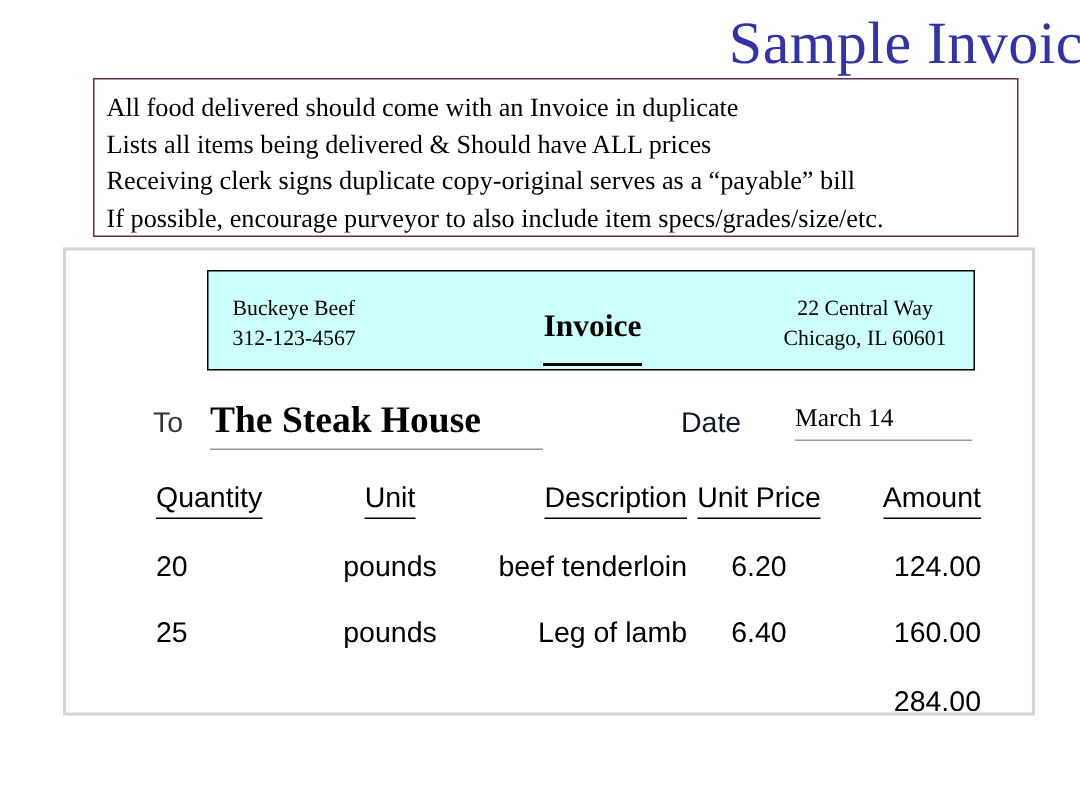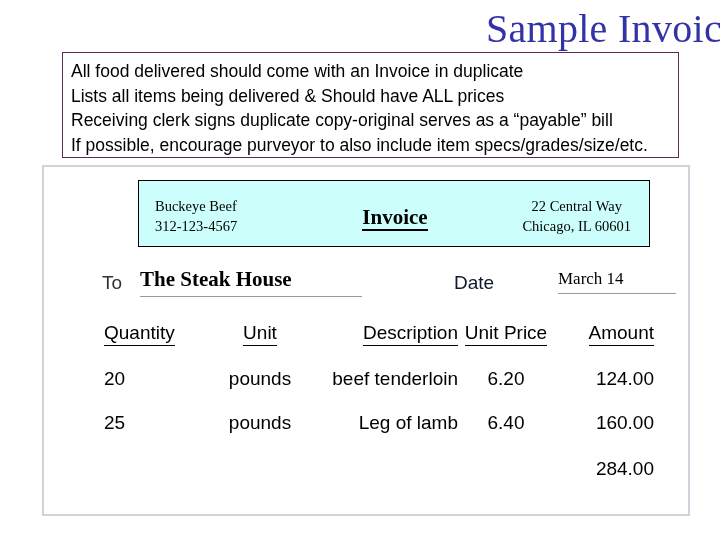--- a/index.html
+++ b/index.html
@@ -37,34 +37,34 @@
     left: 62px;
     top: 52px;
     width: 617px;
     height: 106px;
     box-sizing: border-box;
     border: 1px solid #5f2a54;
     background: #ffffff;
     padding: 6px 8px 0 8px;
   }
   .notes-line {
-    font-family: Liberation Sans, sans-serif;
+    font-family: Liberation Serif, serif;
     font-size: 17.5px;
     line-height: 24.6px;
     color: #000000;
     white-space: nowrap;
   }
 
   
   .invoice-card {
     position: absolute;
     left: 42px;
     top: 165px;
     width: 648px;
-    height: 351px;
+    height: 312px;
     box-sizing: border-box;
     border: 2px solid #d5d2de;
     background: #ffffff;
   }
 
   
   .letterhead {
     position: absolute;
     left: 94px;
     top: 13px;
@@ -90,21 +90,21 @@
     top: 24px;
     width: 512px;
     text-align: center;
     font-family: "Liberation Serif", serif;
     font-size: 21px;
     font-weight: bold;
     color: #000000;
   }
   .lh-center span {
     border-bottom: 2px solid #000000;
-    padding-bottom: 0;
+    padding-bottom: 13px;
   }
   .lh-right {
     position: absolute;
     right: 18px;
     top: 15px;
     text-align: center;
     font-family: "Liberation Serif", serif;
     font-size: 14.5px;
     line-height: 20px;
     color: #000000;
@@ -119,21 +119,21 @@
     font-family: "Liberation Sans", sans-serif;
     font-size: 19px;
     color: #333333;
   }
   .to-value {
     position: absolute;
     left: 96px;
     top: 100px;
     width: 222px;
     font-family: "Liberation Serif", serif;
-    font-size: 21px;
+    font-size: 25px;
     font-weight: bold;
     color: #000000;
     border-bottom: 1px solid #9a9a9a;
     padding-bottom: 4px;
     white-space: nowrap;
   }
   .date-label {
     position: absolute;
     left: 410px;
     top: 105px;
@@ -146,21 +146,20 @@
     left: 486px;
     top: 102px;
     width: 118px;
     font-family: "Liberation Serif", serif;
     font-size: 17px;
     color: #000000;
     border-bottom: 1px solid #9a9a9a;
     padding-bottom: 4px;
     text-align: left;
     white-space: nowrap;
-    margin-left: 28px;
   }
 
   
   .items-table {
     position: absolute;
     left: 60px;
     top: 155px;
     width: 550px;
     border-collapse: collapse;
     font-family: "Liberation Sans", sans-serif;

